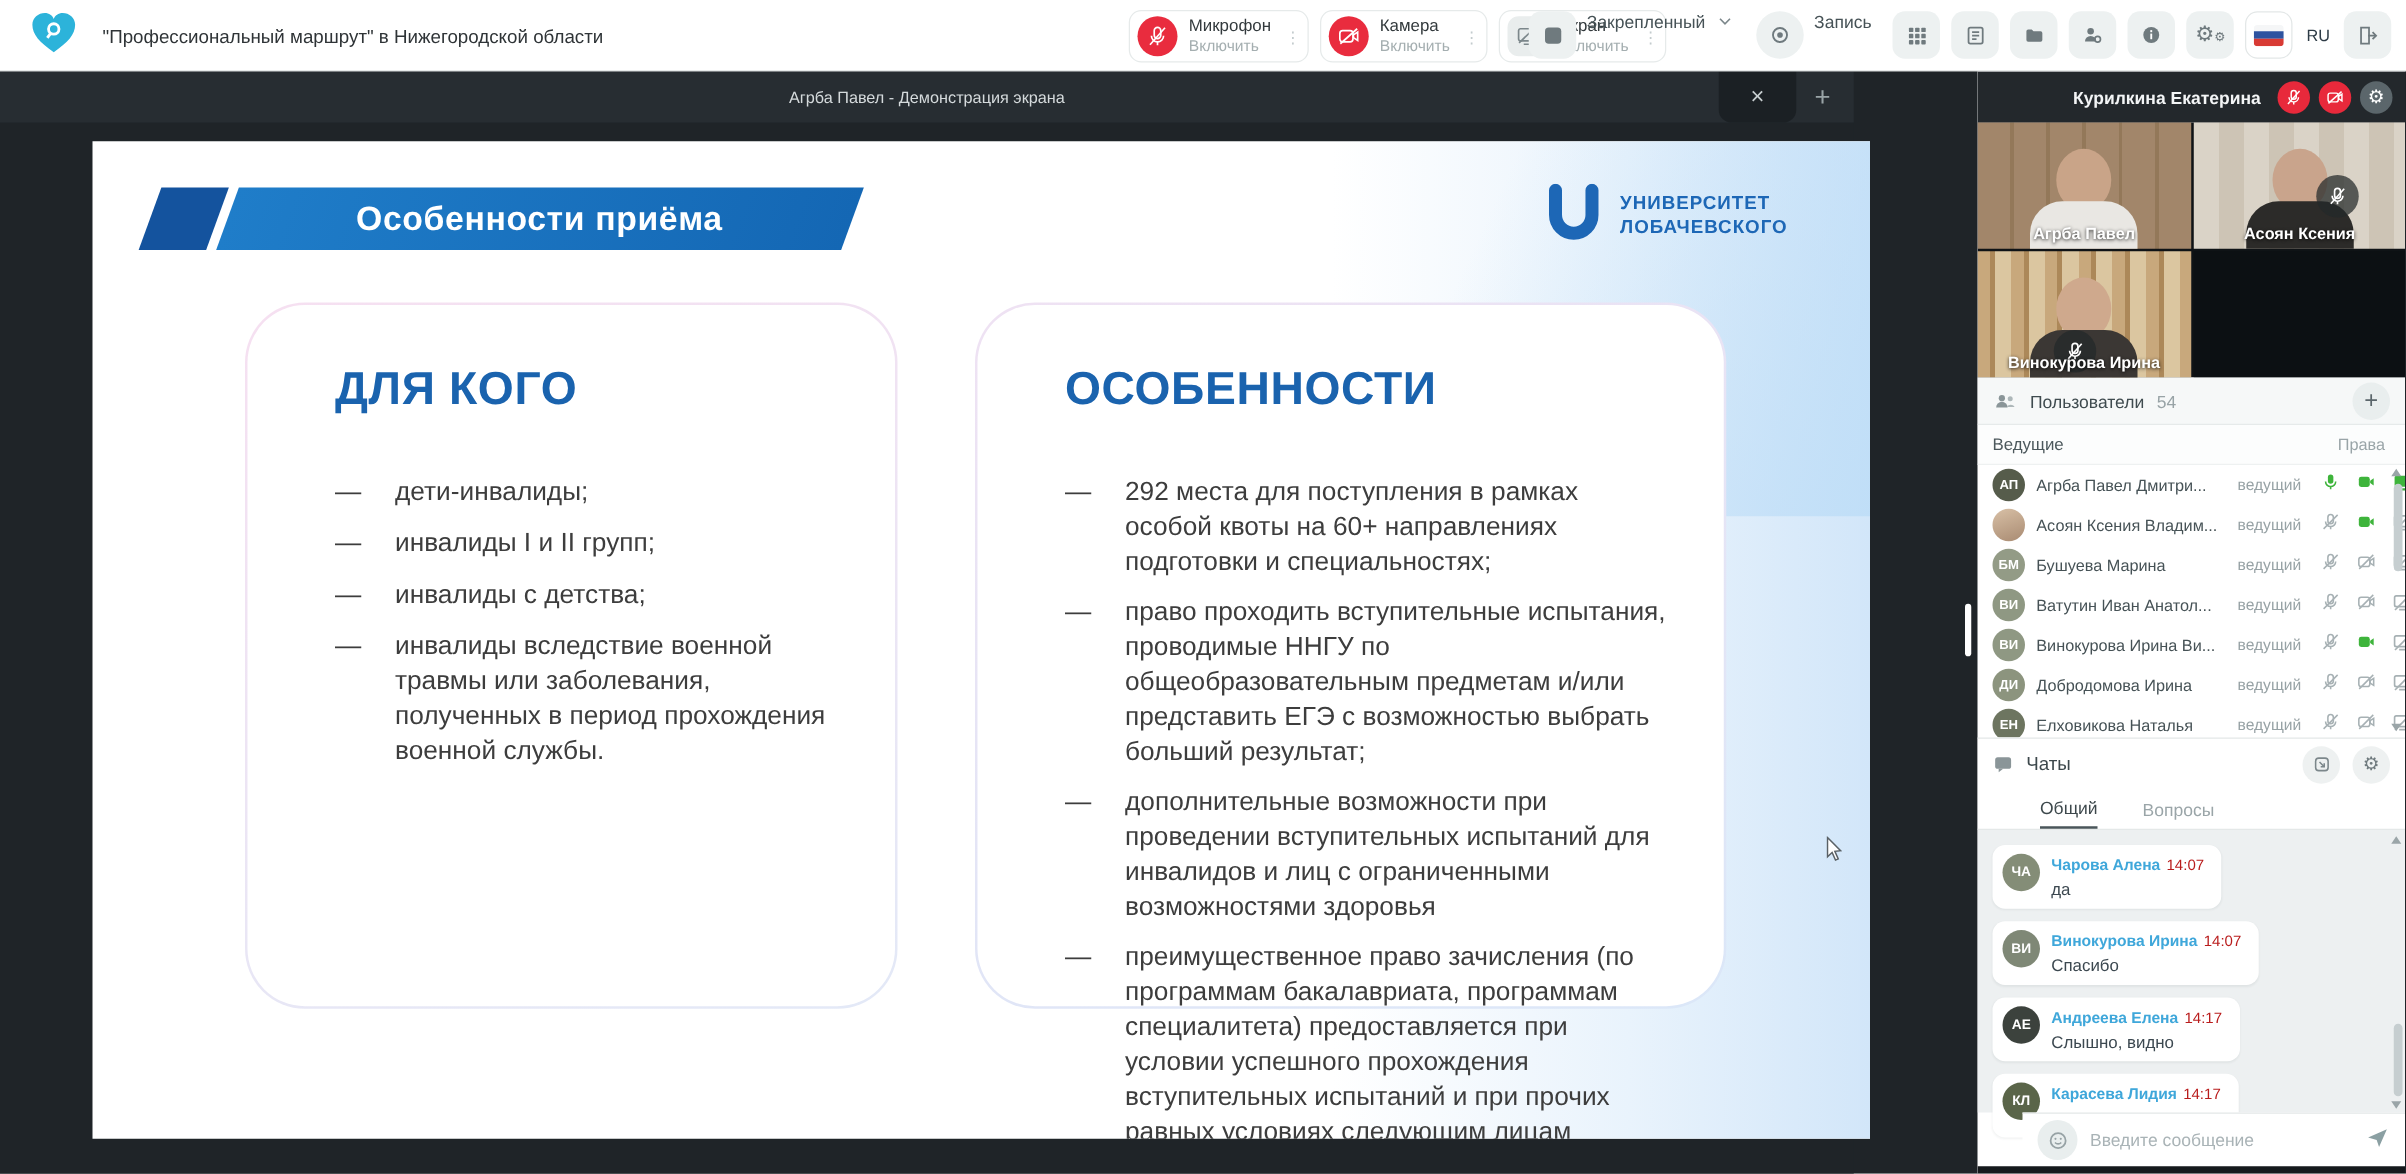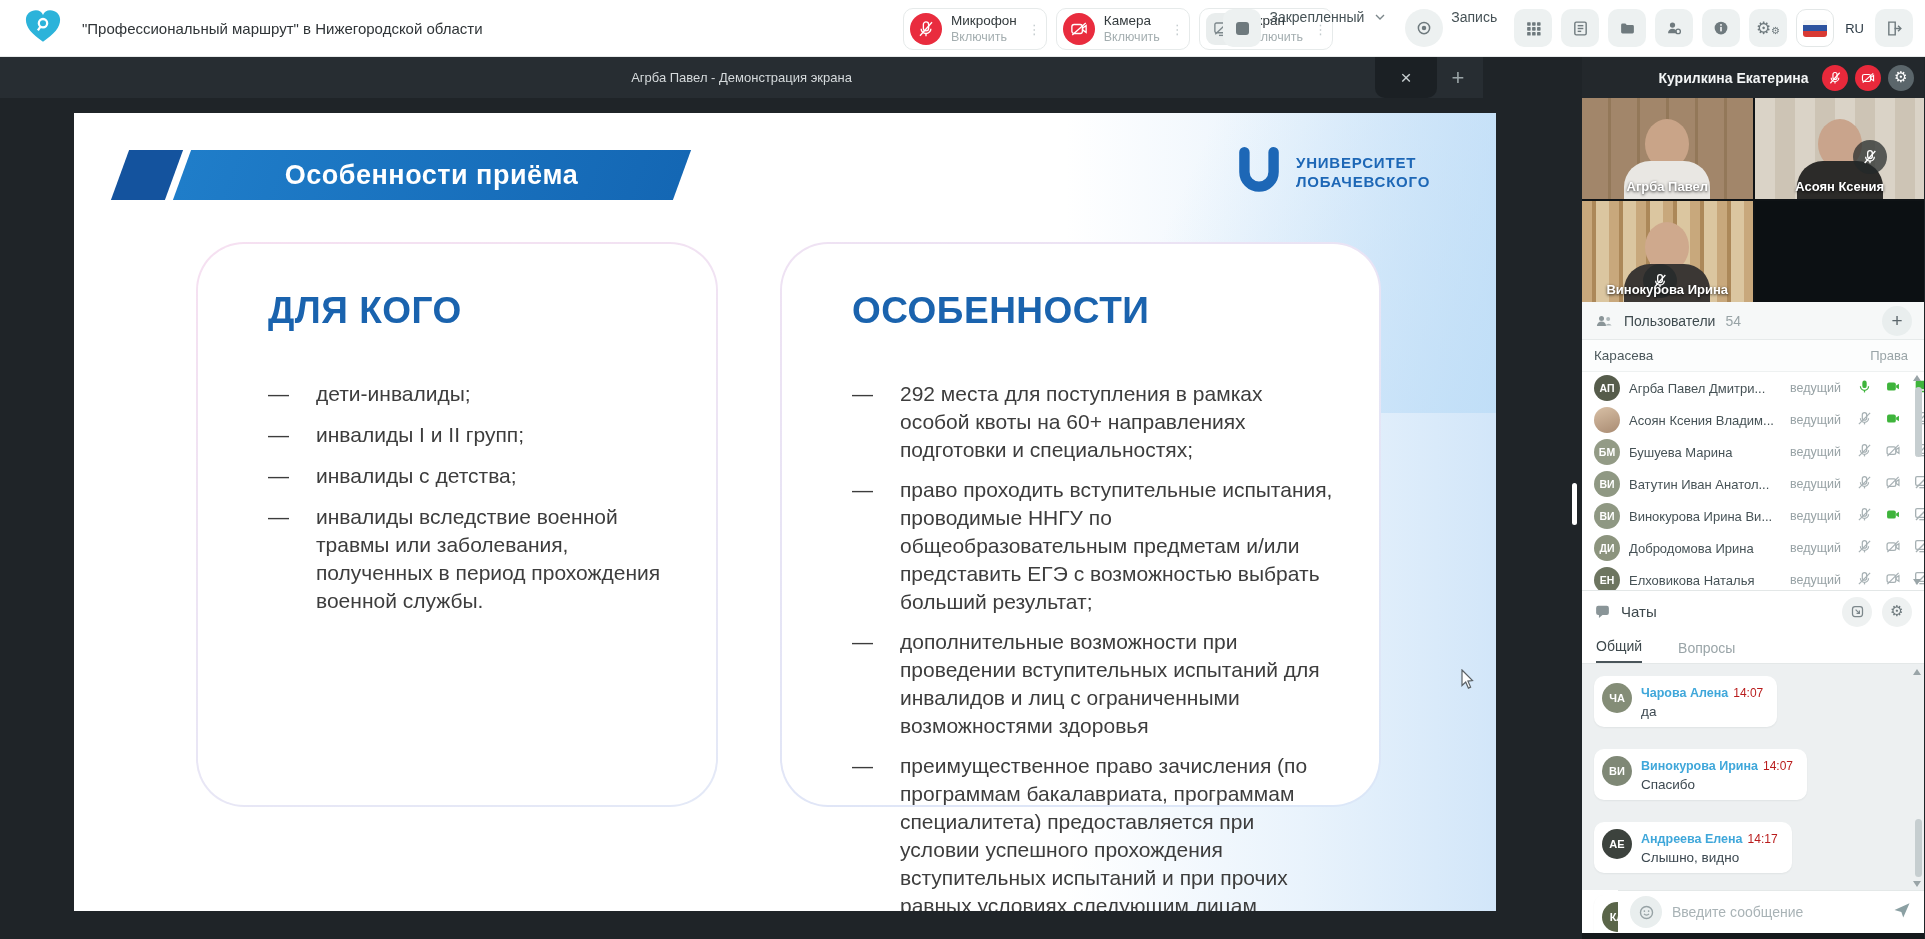--- a/index.html
+++ b/index.html
@@ -124,24 +124,24 @@
   .tri-down { border-top:6px solid #9aa5a8; }
 
   .chats-head { position:absolute; top:533px; left:0; right:0; height:42px; background:#fff; border-top:1px solid #e3e7e7;
                 display:flex; align-items:center; padding:0 12px; gap:10px; }
   .chats-title { font-size:15px; color:#3d484c; flex:1; }
   .mini-chip { width:30px; height:30px; border-radius:50%; background:#eef1f1; display:flex;
                align-items:center; justify-content:center; }
   .tabs { position:absolute; top:575px; left:0; right:0; height:32px; background:#fff; border-bottom:1px solid #e4e8e8;
           display:flex; align-items:flex-end; padding-left:14px; gap:36px; }
   .tab { font-size:14px; padding-bottom:7px; color:#9aa5a8; }
-  .tab.active { color:#3d484c; border-bottom:2px solid #4a555a; }
+  .tab.active { color:#3d484c; border-bottom:2px solid #4a555a;margin-left:36px; }
   .messages { position:absolute; top:607px; left:0; right:0; height:226px; background:#edf0f1; padding:12px; }
   .msg { background:#fff; border-radius:10px; padding:7px 14px 8px 8px; display:flex; gap:9px;
-         width:max-content; max-width:285px; margin-bottom:22px; box-shadow:0 1px 2px rgba(25,30,30,.06); }
+         width:max-content; max-width:285px; margin-bottom:10px; box-shadow:0 1px 2px rgba(25,30,30,.06); }
   .m-avatar { width:30px; height:30px; border-radius:50%; display:flex; align-items:center; justify-content:center;
               color:#fff; font-size:11px; font-weight:bold; flex:none; }
   .m-name { font-size:12.5px; font-weight:bold; color:#3fa7da; }
   .m-time { font-size:12px; color:#b91c1c; margin-left:5px; }
   .m-text { font-size:13.5px; color:#3c4850; margin-top:3px; }
   .input-bar { position:absolute; top:833px; left:0; right:0; height:43px; background:#fff; border-top:1px solid #e4e8e8;
                display:flex; align-items:center; padding:0 12px; gap:10px;margin-left:36px; }
   .emoji-chip { width:32px; height:32px; border-radius:50%; background:#e9eeee; display:flex;
                 align-items:center; justify-content:center; flex:none; }
   .chat-input { flex:1; border:none; outline:none; font-size:14px; color:#3c4850; font-family:"Liberation Sans",sans-serif; }
@@ -432,21 +432,21 @@
           <path d="M3.5 16a5.5 5.5 0 0 1 11 0z" fill="#8a9598"></path>
           <circle cx="17" cy="7.5" r="2.4" fill="#adb7b9"></circle>
           <path d="M13.8 15.5a4.3 4.3 0 0 1 7.4 0z" fill="#adb7b9"></path>
         </svg>
       <span class="users-title">Пользователи</span>
       <span class="users-count">54</span>
       <span class="plus-chip">+</span>
     </div>
 
     <div class="group-row">
-      <span class="group-label">Карасева</span>
+      <span class="group-label">Ведущие</span>
       <span class="rights-label">Права</span>
     </div>
 
     <div class="user-rows" id="user-rows">
         <div class="user-row">
           <span class="u-avatar" style="background: rgb(86, 92, 75);">АП</span>
           <span class="u-name">Агрба Павел Дмитри...</span>
           <span class="u-role">ведущий</span>
           <span class="u-icons">
             <span><svg width="15" height="15" viewBox="0 0 24 24">

